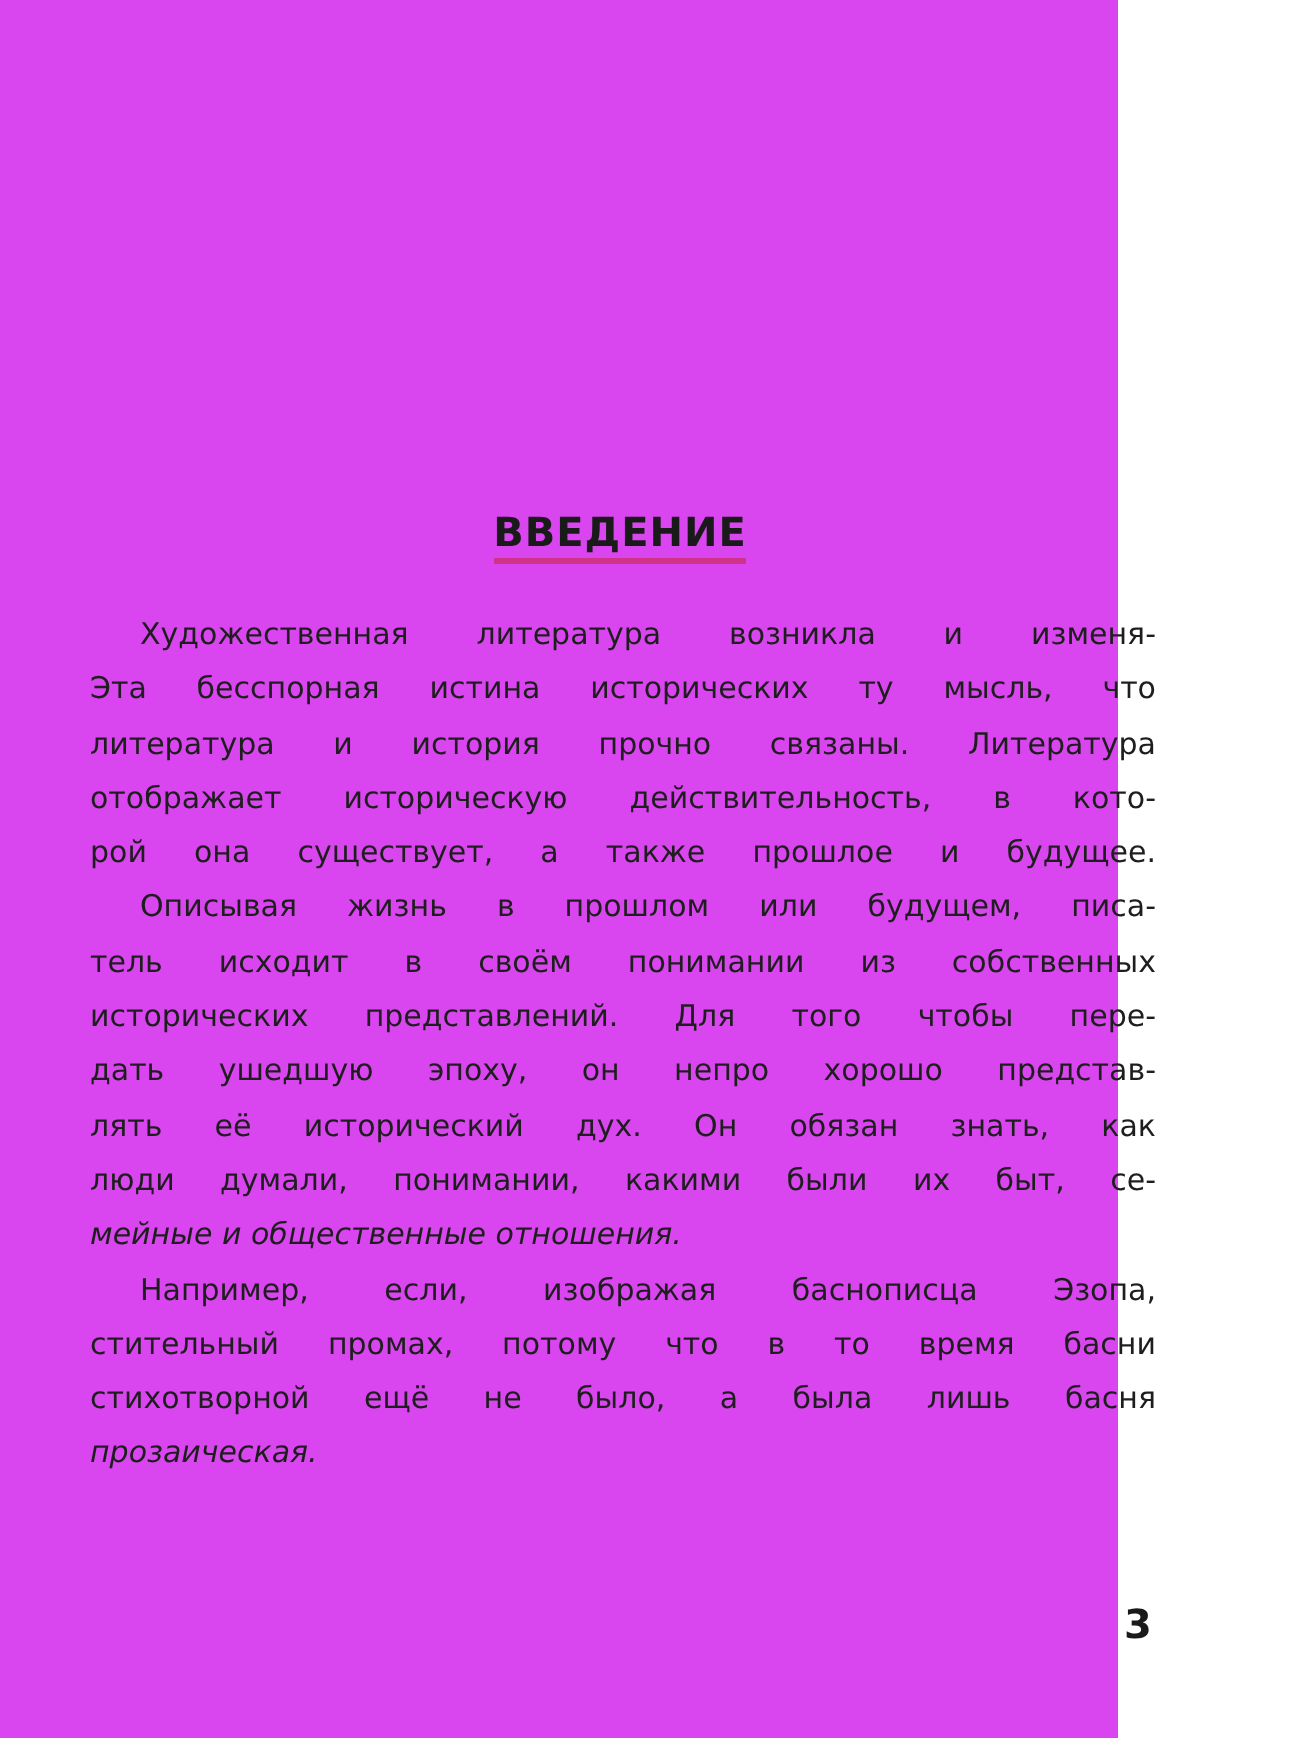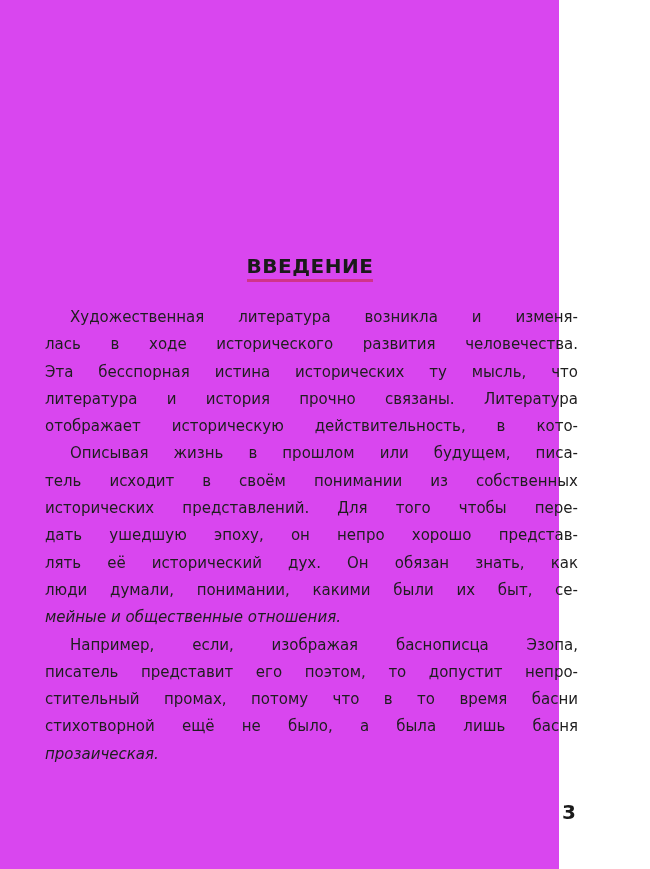--- a/index.html
+++ b/index.html
@@ -78,35 +78,34 @@
 
 <div class="page">
 
   <div class="heading">
     <span class="heading-text">ВВЕДЕНИЕ</span>
   </div>
 
   <div class="body-text">
 
     <span class="line indent">Художественная литература возникла и изменя-</span>
-    <span class="line">лась в ходе исторического развития человечества.</span>
     <span class="line">Эта бесспорная истина исторических ту мысль, что</span>
     <span class="line">литература и история прочно связаны. Литература</span>
     <span class="line">отображает историческую действительность, в кото-</span>
+    <span class="line">рой она существует, а также прошлое и будущее.</span>
 
     <span class="line indent">Описывая жизнь в прошлом или будущем, писа-</span>
     <span class="line">тель исходит в своём понимании из собственных</span>
     <span class="line">исторических представлений. Для того чтобы пере-</span>
     <span class="line">дать ушедшую эпоху, он непро хорошо представ-</span>
     <span class="line">лять её исторический дух. Он обязан знать, как</span>
     <span class="line">люди думали, понимании, какими были их быт, се-</span>
     <span class="line last">мейные и общественные отношения.</span>
 
     <span class="line indent">Например, если, изображая баснописца Эзопа,</span>
-    <span class="line">писатель представит его поэтом, то допустит непро-</span>
     <span class="line">стительный промах, потому что в то время басни</span>
     <span class="line">стихотворной ещё не было, а была лишь басня</span>
     <span class="line last">прозаическая.</span>
   </div>
 
   <div class="page-number">3</div>
 
 </div>
 
 </body></html>

